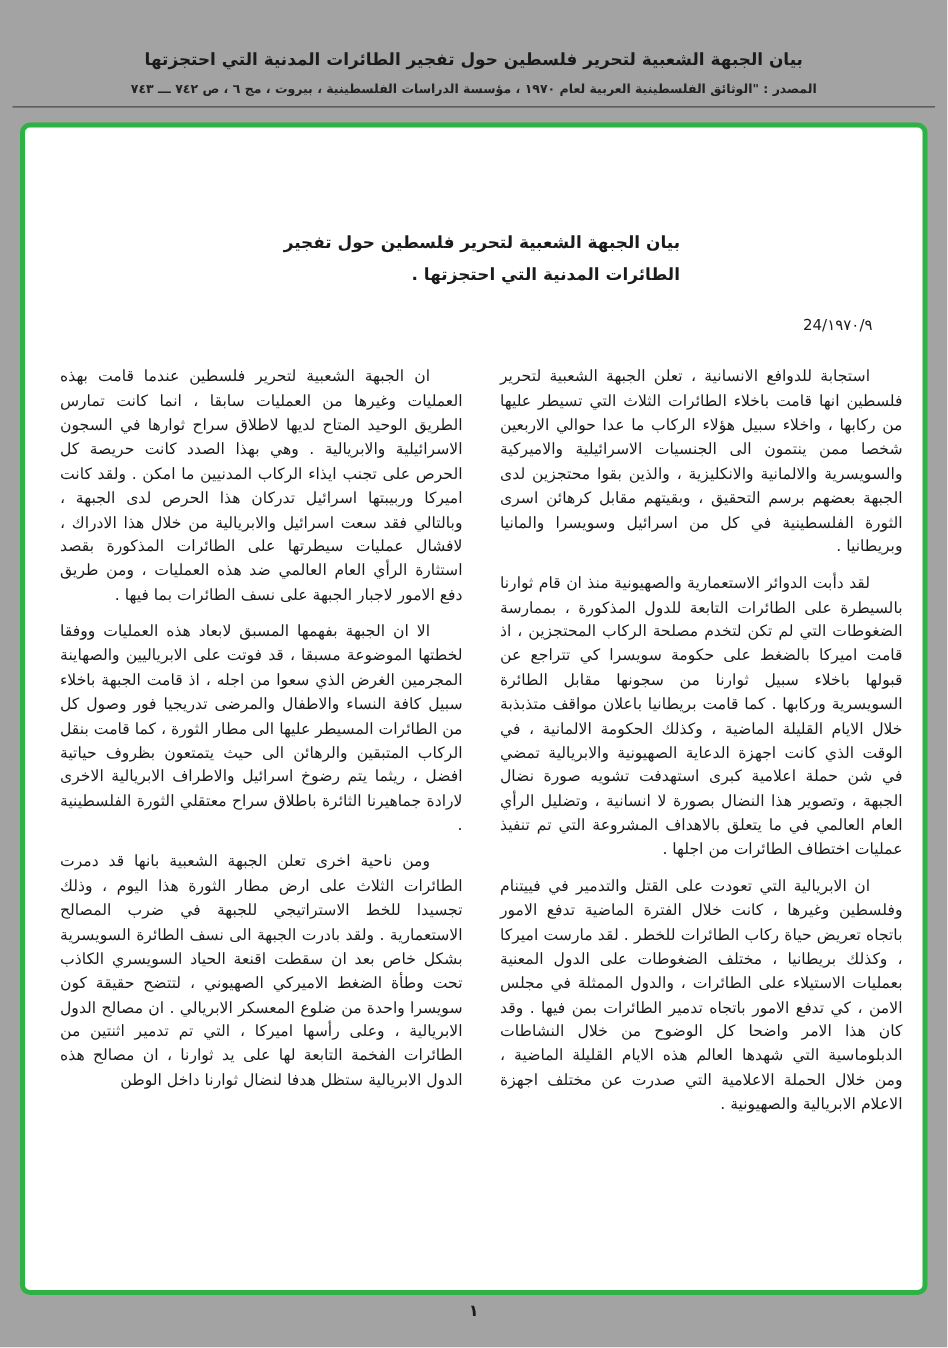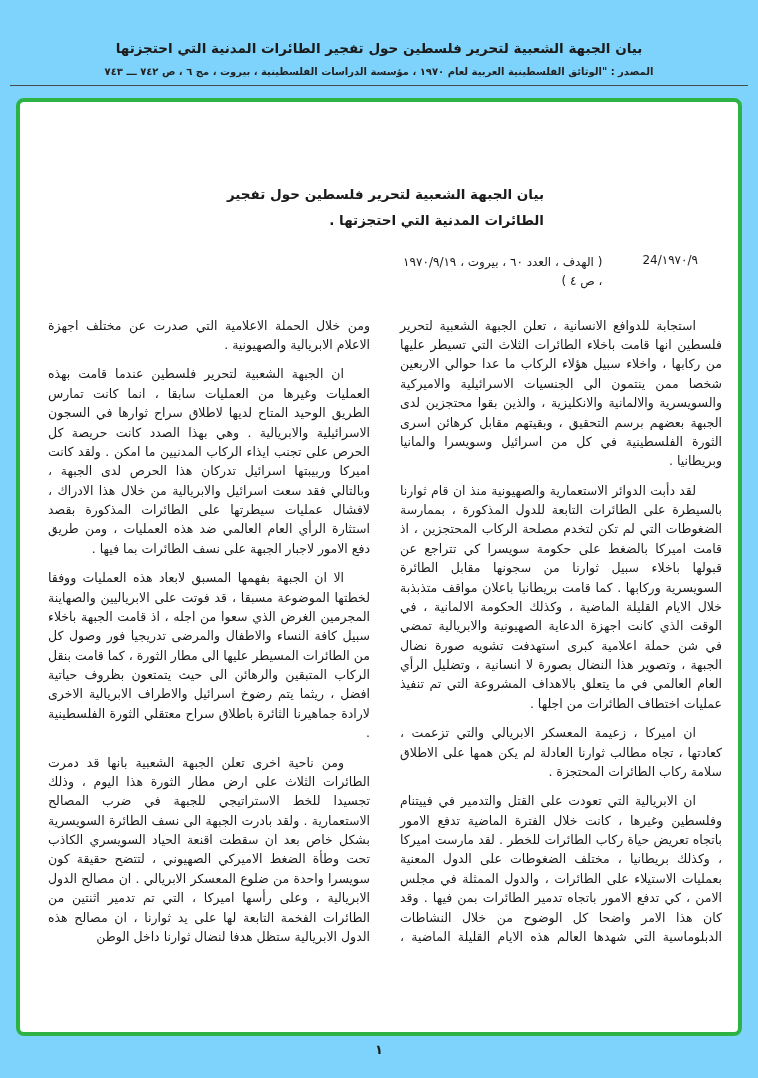--- a/index.html
+++ b/index.html
@@ -1,19 +1,19 @@
 <!DOCTYPE html>
 <html lang="ar"><head>
 <meta charset="utf-8">
 <style>
   html,body{margin:0;padding:0;background:#ffffff;}
   .page{
     position:relative;
     width:758px;height:1078px;
-    background:#7dd3fc;
+    background:#a3a3a3;
     font-family:"DejaVu Sans",sans-serif;
     color:#1b1b1b;
     overflow:hidden;
     box-sizing:border-box;
   }
   
   .hdr{padding-top:40px;}
   .hdr-title{
     direction:rtl;text-align:center;
     font-weight:bold;font-size:13.5px;letter-spacing:0;
@@ -81,27 +81,25 @@
     <div class="hdr-source">المصدر : "الوثائق الفلسطينية العربية لعام ١٩٧٠ ، مؤسسة الدراسات الفلسطينية ، بيروت ، مج ٦ ، ص ٧٤٢ ـــ ٧٤٣</div>
     <div class="hdr-rule"></div>
   </header>
 
   <div class="frame">
 
     <div class="doc-title">بيان الجبهة الشعبية لتحرير فلسطين حول تفجير الطائرات المدنية التي احتجزتها .</div>
 
     <div class="date-row">
       <span class="doc-date">١٩٧٠/٩/24</span>
-      <span class="doc-ref">( الهدف ، العدد ٦٠ ، بيروت ، ١٩٧٠/٩/١٩ ، ص ٤ )</span>
     </div>
 
     <div class="body-text">
       <p>استجابة للدوافع الانسانية ، تعلن الجبهة الشعبية لتحرير فلسطين انها قامت باخلاء الطائرات الثلاث التي تسيطر عليها من ركابها ، واخلاء سبيل هؤلاء الركاب ما عدا حوالي الاربعين شخصا ممن ينتمون الى الجنسيات الاسرائيلية والاميركية والسويسرية والالمانية والانكليزية ، والذين بقوا محتجزين لدى الجبهة بعضهم برسم التحقيق ، وبقيتهم مقابل كرهائن اسرى الثورة الفلسطينية في كل من اسرائيل وسويسرا والمانيا وبريطانيا .</p>
       <p>لقد دأبت الدوائر الاستعمارية والصهيونية منذ ان قام ثوارنا بالسيطرة على الطائرات التابعة للدول المذكورة ، بممارسة الضغوطات التي لم تكن لتخدم مصلحة الركاب المحتجزين ، اذ قامت اميركا بالضغط على حكومة سويسرا كي تتراجع عن قبولها باخلاء سبيل ثوارنا من سجونها مقابل الطائرة السويسرية وركابها . كما قامت بريطانيا باعلان مواقف متذبذبة خلال الايام القليلة الماضية ، وكذلك الحكومة الالمانية ، في الوقت الذي كانت اجهزة الدعاية الصهيونية والابريالية تمضي في شن حملة اعلامية كبرى استهدفت تشويه صورة نضال الجبهة ، وتصوير هذا النضال بصورة لا انسانية ، وتضليل الرأي العام العالمي في ما يتعلق بالاهداف المشروعة التي تم تنفيذ عمليات اختطاف الطائرات من اجلها .</p>
-      <p>ان اميركا ، زعيمة المعسكر الابريالي والتي تزعمت ، كعادتها ، تجاه مطالب ثوارنا العادلة لم يكن همها على الاطلاق سلامة ركاب الطائرات المحتجزة .</p>
       <p>ان الابريالية التي تعودت على القتل والتدمير في فييتنام وفلسطين وغيرها ، كانت خلال الفترة الماضية تدفع الامور باتجاه تعريض حياة ركاب الطائرات للخطر . لقد مارست اميركا ، وكذلك بريطانيا ، مختلف الضغوطات على الدول المعنية بعمليات الاستيلاء على الطائرات ، والدول الممثلة في مجلس الامن ، كي تدفع الامور باتجاه تدمير الطائرات بمن فيها . وقد كان هذا الامر واضحا كل الوضوح من خلال النشاطات الدبلوماسية التي شهدها العالم هذه الايام القليلة الماضية ، ومن خلال الحملة الاعلامية التي صدرت عن مختلف اجهزة الاعلام الابريالية والصهيونية .</p>
       <p>ان الجبهة الشعبية لتحرير فلسطين عندما قامت بهذه العمليات وغيرها من العمليات سابقا ، انما كانت تمارس الطريق الوحيد المتاح لديها لاطلاق سراح ثوارها في السجون الاسرائيلية والابريالية . وهي بهذا الصدد كانت حريصة كل الحرص على تجنب ايذاء الركاب المدنيين ما امكن . ولقد كانت اميركا وربيبتها اسرائيل تدركان هذا الحرص لدى الجبهة ، وبالتالي فقد سعت اسرائيل والابريالية من خلال هذا الادراك ، لافشال عمليات سيطرتها على الطائرات المذكورة بقصد استثارة الرأي العام العالمي ضد هذه العمليات ، ومن طريق دفع الامور لاجبار الجبهة على نسف الطائرات بما فيها .</p>
       <p>الا ان الجبهة بفهمها المسبق لابعاد هذه العمليات ووفقا لخطتها الموضوعة مسبقا ، قد فوتت على الابرياليين والصهاينة المجرمين الغرض الذي سعوا من اجله ، اذ قامت الجبهة باخلاء سبيل كافة النساء والاطفال والمرضى تدريجيا فور وصول كل من الطائرات المسيطر عليها الى مطار الثورة ، كما قامت بنقل الركاب المتبقين والرهائن الى حيث يتمتعون بظروف حياتية افضل ، ريثما يتم رضوخ اسرائيل والاطراف الابريالية الاخرى لارادة جماهيرنا الثائرة باطلاق سراح معتقلي الثورة الفلسطينية .</p>
       <p>ومن ناحية اخرى تعلن الجبهة الشعبية بانها قد دمرت الطائرات الثلاث على ارض مطار الثورة هذا اليوم ، وذلك تجسيدا للخط الاستراتيجي للجبهة في ضرب المصالح الاستعمارية . ولقد بادرت الجبهة الى نسف الطائرة السويسرية بشكل خاص بعد ان سقطت اقنعة الحياد السويسري الكاذب تحت وطأة الضغط الاميركي الصهيوني ، لتتضح حقيقة كون سويسرا واحدة من ضلوع المعسكر الابريالي . ان مصالح الدول الابريالية ، وعلى رأسها اميركا ، التي تم تدمير اثنتين من الطائرات الفخمة التابعة لها على يد ثوارنا ، ان مصالح هذه الدول الابريالية ستظل هدفا لنضال ثوارنا داخل الوطن</p>
     </div>
 
   </div>
 
   <div class="page-number">١</div>
 

